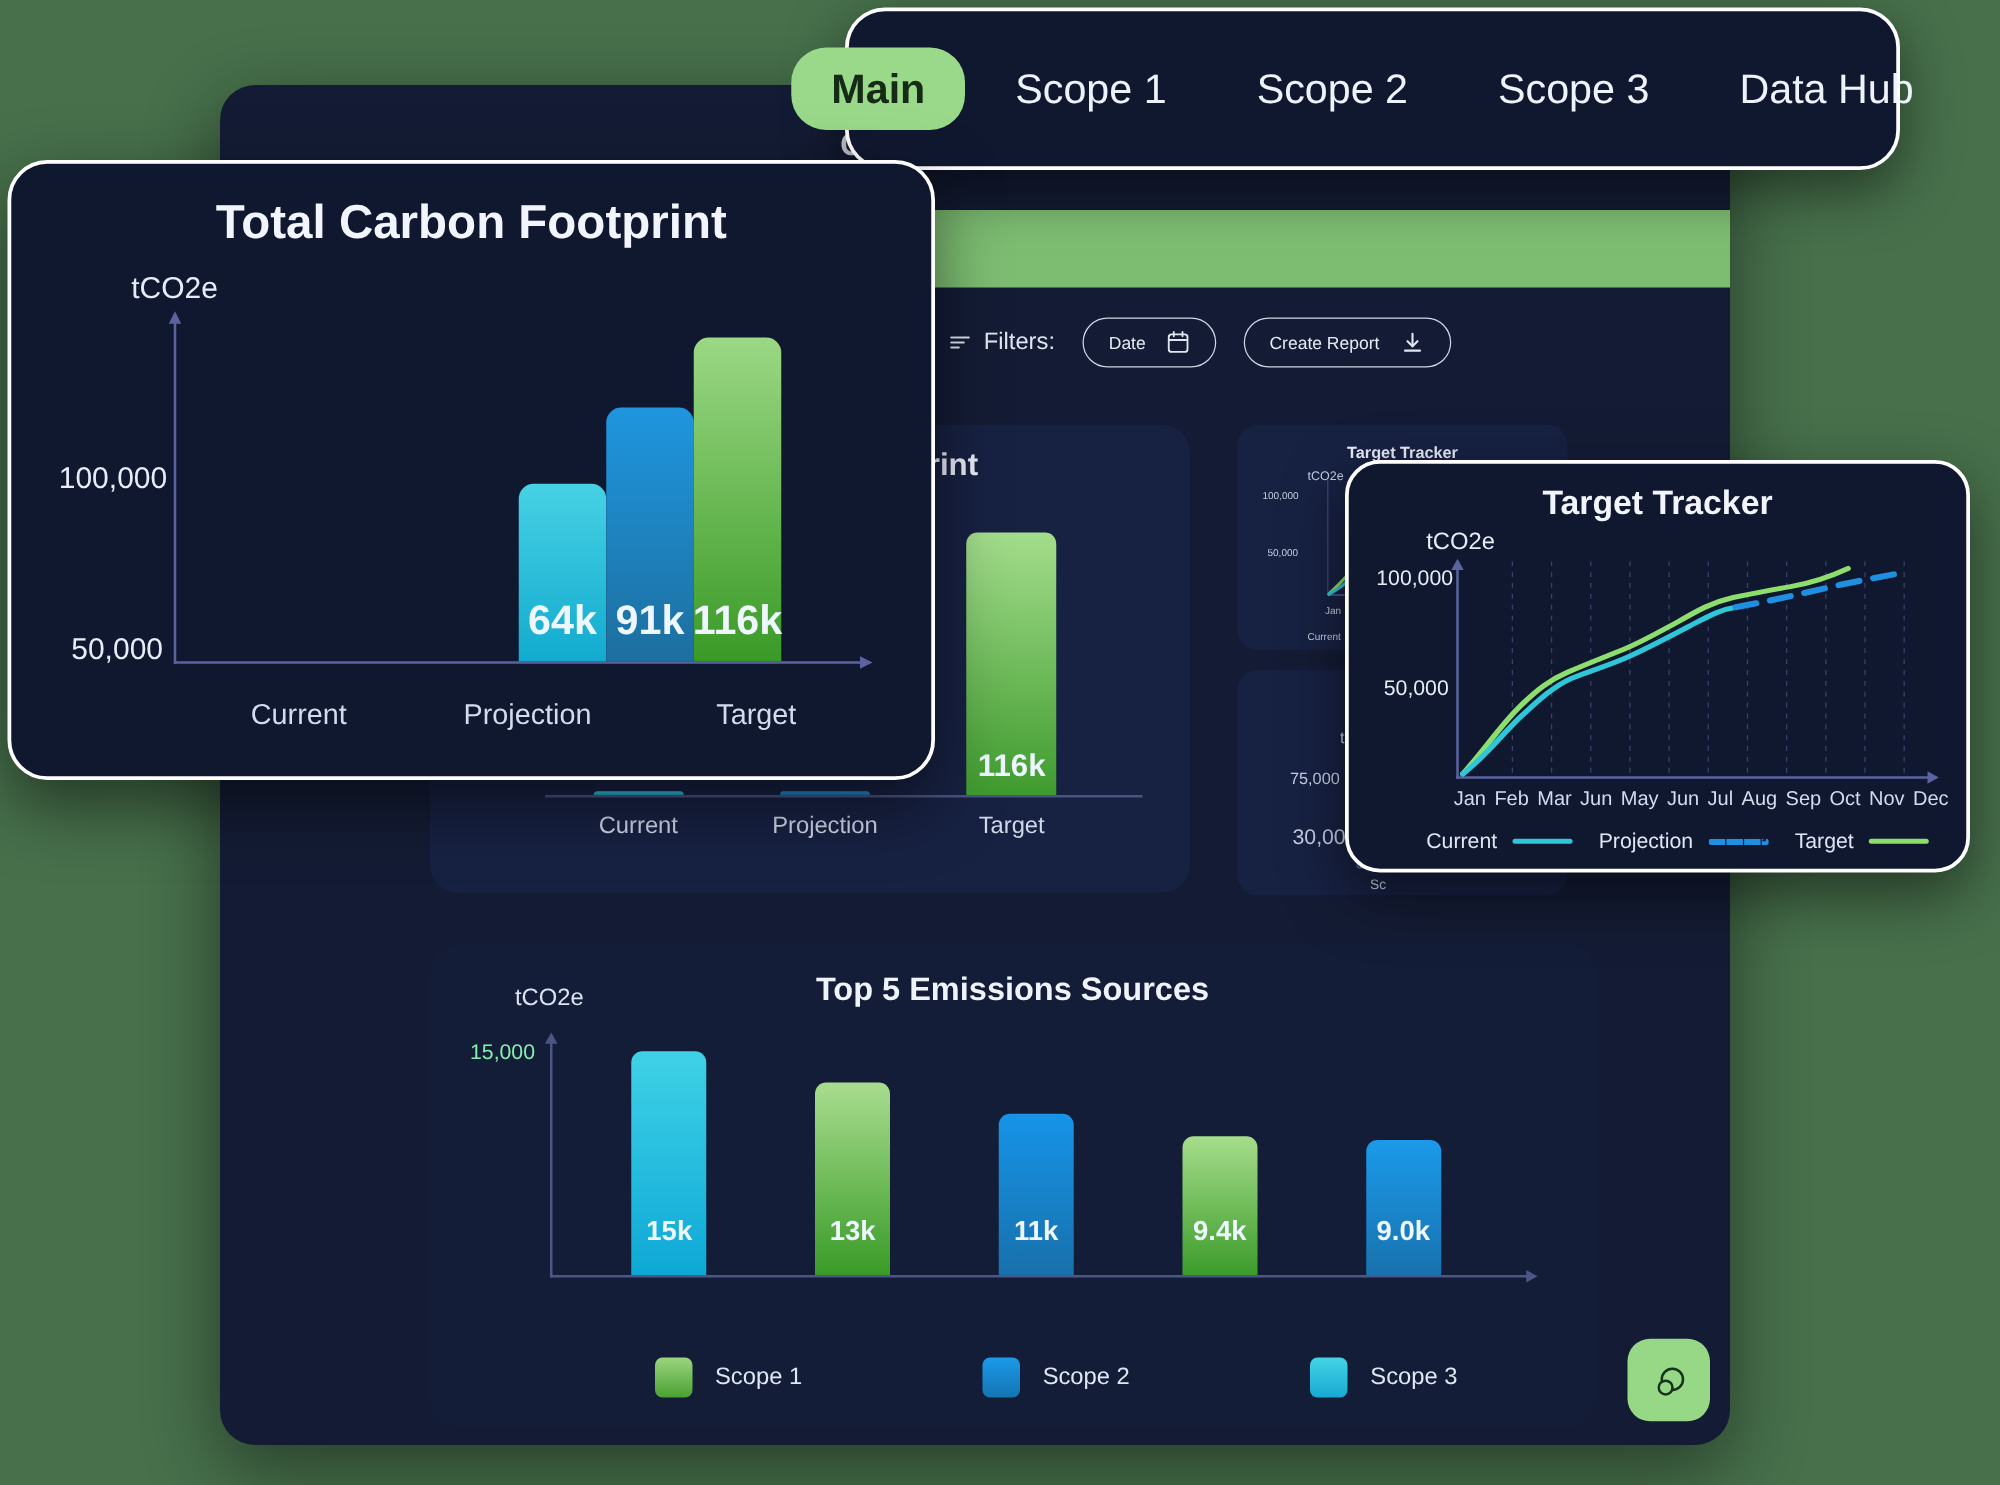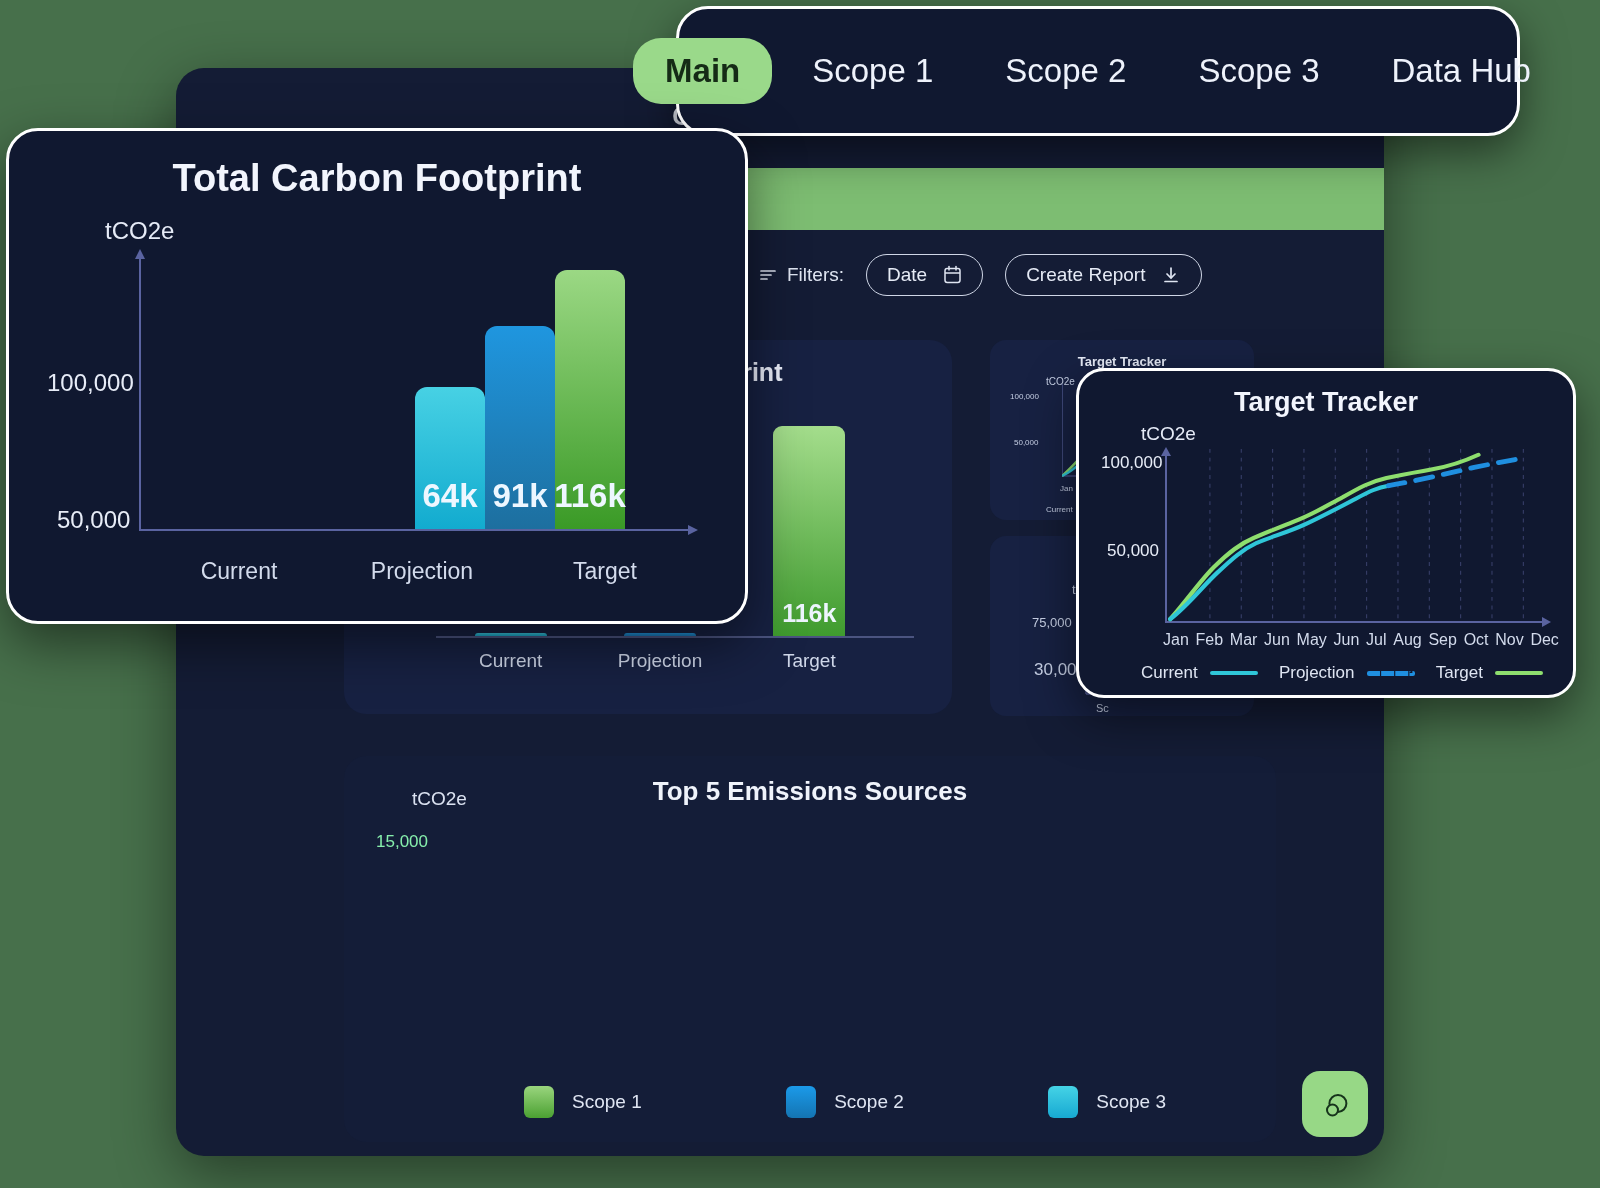--- a/index.html
+++ b/index.html
@@ -52,21 +52,21 @@
 
   
   #filter-row {
     position: absolute; left: 760px; top: 254px;
     display: flex; align-items: center; gap: 22px;
   }
   #filters-label { display: flex; align-items: center; gap: 9px; color: #dfe5f2; font-size: 19px; }
   .pill {
     display: flex; align-items: center; gap: 16px;
     border: 1.6px solid #cfd6e6; border-radius: 22px;
-    padding: 9px 20px; color: #e6ebf6; font-size: 19px;
+    padding: 9px 20px; color: #e6ebf6; font-size: 14px;
     background: transparent;
   }
   .pill .pill-label { white-space: nowrap; }
   .icn { display: inline-block; line-height: 0; }
 
   
   #bg-tcf {
     left: 344px; top: 340px; width: 608px; height: 374px;
     background: #172142; border-radius: 22px;
   }
@@ -379,20 +379,41 @@
       <line x1="2" y1="88" x2="158" y2="88" stroke="#5a63a0" stroke-width="1.4"></line>
       <rect x="12" y="52" width="10" height="36" rx="2" fill="#6fc251"></rect>
     </svg>
     <div class="mini-axlabel" style="left:106px;top:166px;font-size:11px">Sc</div>
   </div>
 
   <div id="top5" class="card">
     <div class="panel-title">Top 5 Emissions Sources</div>
     <div class="ylabel">tCO2e</div>
     <div class="ytick">15,000</div>
+    <div class="plot">
+      <div class="axis-y"></div>
+      <div class="axis-x"></div>
+      <div class="bars">
+        <div class="bar" style="height:93%;background:linear-gradient(180deg,#3fd2e6,#0ea8d6)">
+          <span class="barval">15k</span>
+        </div>
+        <div class="bar" style="height:80%;background:linear-gradient(180deg,#a9dd8f,#399b27)">
+          <span class="barval">13k</span>
+        </div>
+        <div class="bar" style="height:67%;background:linear-gradient(180deg,#1694e8,#1870ab)">
+          <span class="barval">11k</span>
+        </div>
+        <div class="bar" style="height:58%;background:linear-gradient(180deg,#a6dd8b,#3c9c2a)">
+          <span class="barval">9.4k</span>
+        </div>
+        <div class="bar" style="height:56%;background:linear-gradient(180deg,#1b9ae9,#1872ae)">
+          <span class="barval">9.0k</span>
+        </div>
+      </div>
+    </div>
     <div class="legend">
       <div class="lg">
         <span class="swatch" style="background:linear-gradient(180deg,#9ad57e,#4ba132)"></span>
         <span class="lgtext">Scope 1</span>
       </div>
       <div class="lg">
         <span class="swatch" style="background:linear-gradient(180deg,#1b9ae9,#1474b2)"></span>
         <span class="lgtext">Scope 2</span>
       </div>
       <div class="lg">

